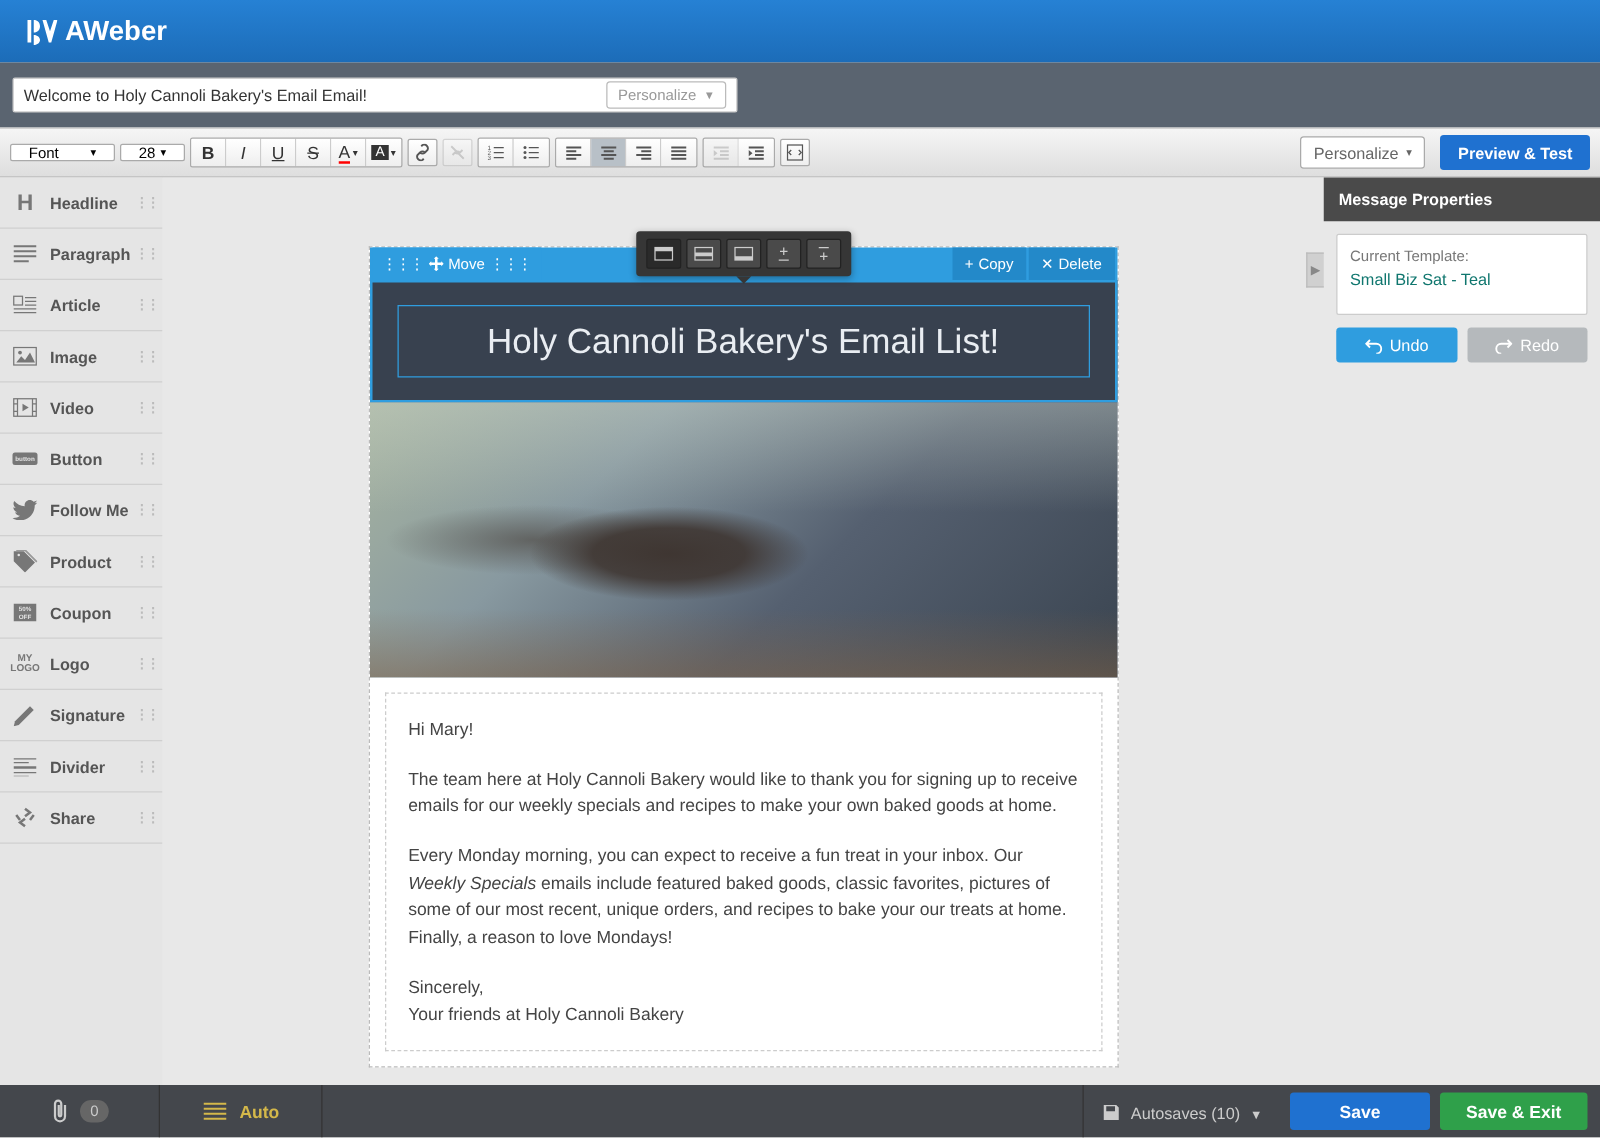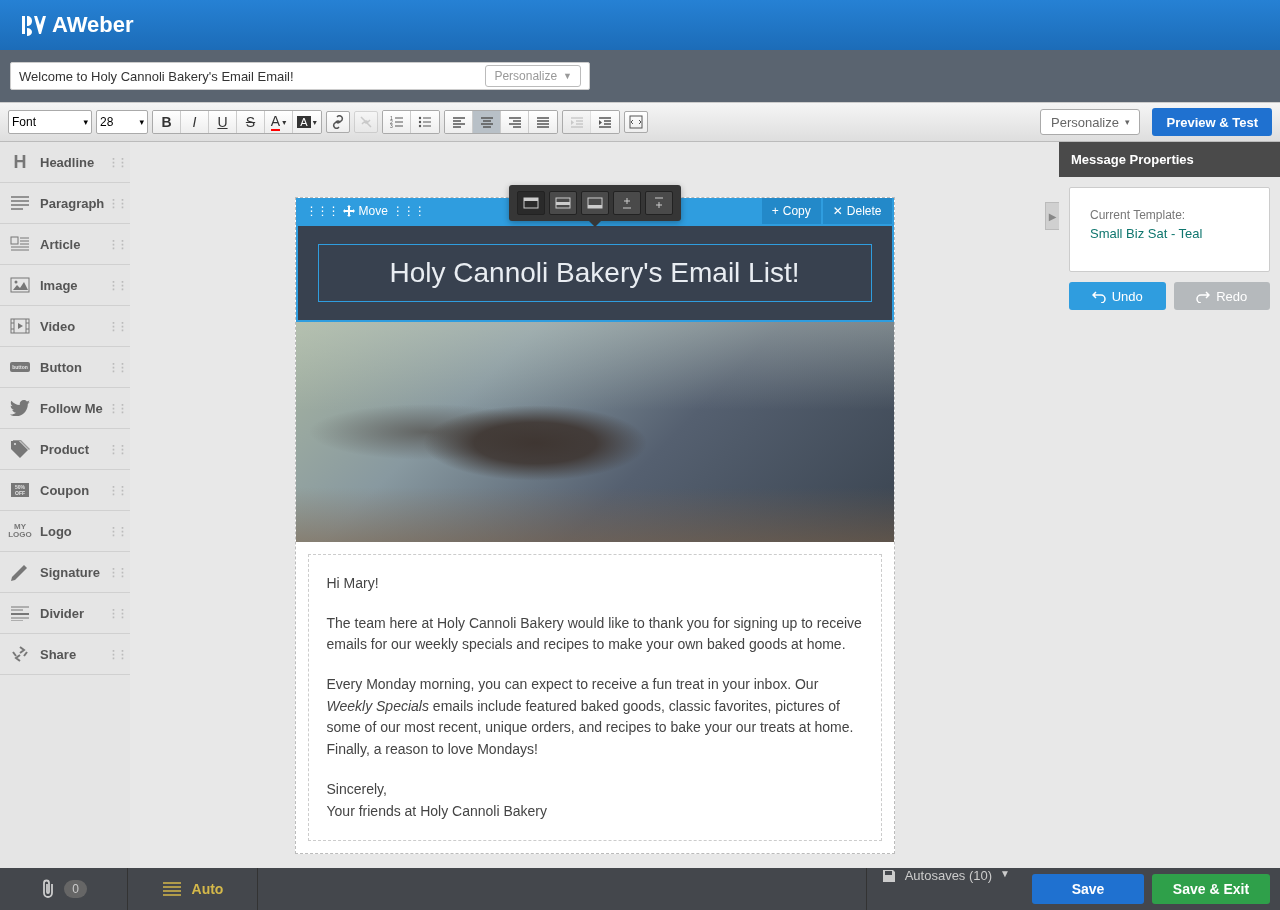--- a/index.html
+++ b/index.html
@@ -6,21 +6,21 @@
 body{background:#e8e8e8;width:1280px;height:910px;overflow:hidden;position:relative}
 .top-header{height:50px;background:linear-gradient(to bottom,#2681d4,#1c6cb8);display:flex;align-items:center;padding:0 20px}
 .logo{display:flex;align-items:center;color:#fff;font-size:22px;font-weight:600}
 .logo-icon{display:inline-flex;margin-right:6px}
 .subject-bar{background:#5a6470;padding:12px 10px;display:flex;align-items:center}
 .subject-input{flex:0 0 580px;height:28px;background:#fff;border:1px solid #ccc;border-radius:2px;display:flex;align-items:center;padding:0 8px;font-size:13px;color:#333}
 .subject-text{flex:1}
 .personalize-btn{height:22px;border:1px solid #bbb;border-radius:3px;background:#fff;color:#999;font-size:12px;padding:0 8px;display:flex;align-items:center;cursor:pointer}
 .chev{margin-left:6px;font-size:9px}
 .toolbar{height:40px;background:linear-gradient(to bottom,#f5f5f5,#dedede);border-top:1px solid #ccc;border-bottom:1px solid #bbb;display:flex;align-items:center;padding:0 8px;gap:4px}
-.tb-select{height:24px;border:1px solid #aaa;background:#fff;font-size:12px;padding:0 3px;display:flex;align-items:center;cursor:pointer;border-radius:2px}
+.tb-select{height:14px;border:1px solid #aaa;background:#fff;font-size:12px;padding:0 14px;display:flex;align-items:center;cursor:pointer;border-radius:2px}
 .tb-sel-font{width:84px}
 .tb-sel-size{width:52px}
 .tb-group{display:flex;border:1px solid #aaa;border-radius:2px;overflow:hidden;height:24px}
 .tb-btn{width:28px;height:22px;background:linear-gradient(to bottom,#fff,#eee);border-right:1px solid #ccc;display:flex;align-items:center;justify-content:center;cursor:pointer;font-size:14px;color:#333}
 .tb-btn:last-child{border-right:none}
 .tb-btn.single{border:1px solid #aaa;border-radius:2px;width:24px}
 .tb-btn.active{background:#b8c0c7}
 .tb-btn.disabled{opacity:.4;cursor:default}
 .tb-spacer{flex:1}
 .tb-personalize{height:26px;border:1px solid #aaa;border-radius:3px;background:#fff;color:#666;font-size:13px;padding:0 10px;display:flex;align-items:center;cursor:pointer}
@@ -46,36 +46,36 @@
 .hl-line1{font-size:28px;font-weight:300}
 .hl-line2{font-size:28px;font-weight:300}
 .hero-img{height:220px;background:linear-gradient(135deg,#a8b5a0 0%,#8899a0 30%,#556070 60%,#3a4450 100%);position:relative;overflow:hidden}
 .hero-img::before{content:"";position:absolute;inset:0;background:radial-gradient(ellipse at 40% 55%,rgba(60,50,45,.95) 0%,rgba(60,50,45,.85) 12%,transparent 22%),radial-gradient(ellipse at 22% 50%,rgba(80,75,70,.7) 0%,transparent 18%),linear-gradient(to bottom,rgba(200,210,200,.4) 0%,transparent 40%),linear-gradient(to top,rgba(130,100,70,.5) 0%,transparent 25%)}
 .body-block{border:1px dashed #ccc;margin:12px;padding:18px;font-size:14px;color:#444;line-height:1.55}
 .body-block p{margin-bottom:18px}
 .body-block em{font-style:italic}
 .right-panel{width:221px;background:#e8e8e8;position:relative}
 .rp-collapse{position:absolute;left:-14px;top:60px;width:14px;height:28px;background:#d0d0d0;border:1px solid #bbb;border-right:none;display:flex;align-items:center;justify-content:center;cursor:pointer;color:#888;font-size:10px}
 .rp-header{background:#4a4a4a;color:#fff;font-size:13px;font-weight:600;padding:10px 12px}
-.rp-box{background:#fff;border:1px solid #ccc;margin:10px;padding:20px;border-radius:2px}
+.rp-box{background:#fff;border:1px solid #ccc;margin:10px;padding:10px;border-radius:2px}
 .rp-label{font-size:12px;color:#777;margin-bottom:4px}
 .rp-template{font-size:13px;color:#0f766e;font-weight:500;margin-bottom:10px}
 .rp-templates-btn{width:100%;height:28px;background:#2f9ddf;color:#fff;border:none;border-radius:3px;font-size:13px;cursor:pointer}
 .rp-undo-redo{display:flex;gap:8px;margin:0 10px}
 .ur-btn{flex:1;height:28px;border-radius:3px;border:none;font-size:13px;color:#fff;display:flex;align-items:center;justify-content:center;gap:6px;cursor:pointer}
 .undo-btn{background:#2f9ddf}
 .redo-btn{background:#b5b9bc;cursor:default}
 .bottom-bar{position:absolute;bottom:0;left:0;right:0;height:42px;background:#44474c;display:flex;align-items:center;color:#ccc}
 .bb-attach{width:128px;height:100%;border-right:1px solid #333;display:flex;align-items:center;justify-content:center;gap:8px;cursor:pointer}
 .bb-count{background:#666;border-radius:10px;padding:2px 8px;font-size:12px}
 .bb-auto{width:130px;height:100%;border-right:1px solid #333;display:flex;align-items:center;justify-content:center;gap:10px;cursor:pointer}
 .bb-auto-icon{color:#999}
 .bb-auto-text{color:#d4b84a;font-weight:600;font-size:14px}
 .bb-spacer{flex:1}
-.bb-autosave{display:flex;align-items:flex-start;gap:8px;padding:0 14px;border-left:1px solid #333;height:100%;font-size:13px;cursor:pointer}
+.bb-autosave{display:flex;align-items:flex-end;gap:8px;padding:12px 14px;border-left:1px solid #333;height:100%;font-size:13px;cursor:pointer}
 .bb-save{width:112px;height:30px;background:#1f71d0;color:#fff;border:none;border-radius:3px;font-size:14px;font-weight:600;margin:0 8px;cursor:pointer}
 .bb-save-exit{width:118px;height:30px;background:#2fa04a;color:#fff;border:none;border-radius:3px;font-size:14px;font-weight:700;margin-right:10px;cursor:pointer}
 svg{display:block}
 </style>
 </head>
 <body>
 
 <div class="top-header">
   <div class="logo">
     <span class="logo-icon">

